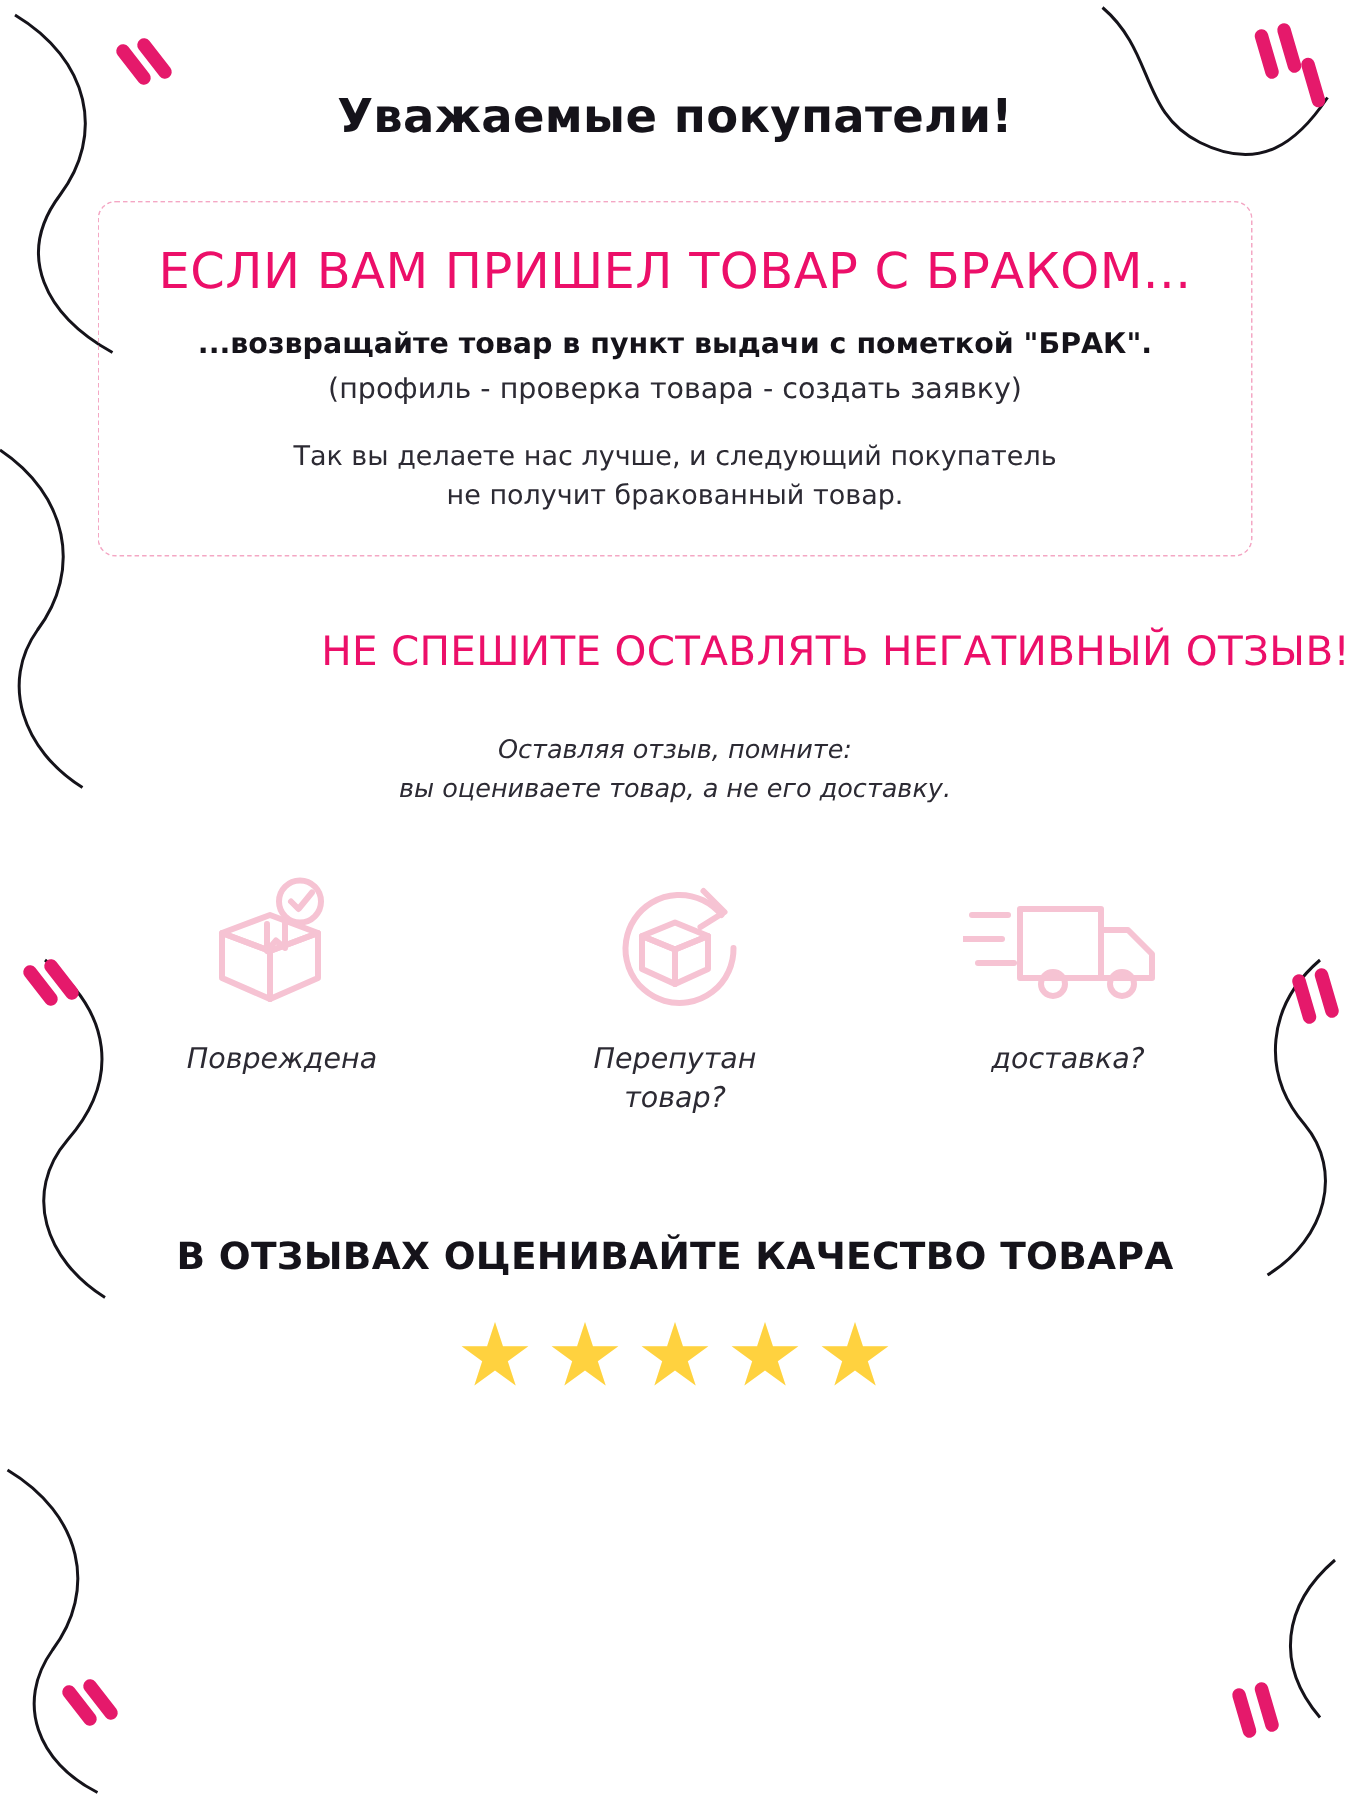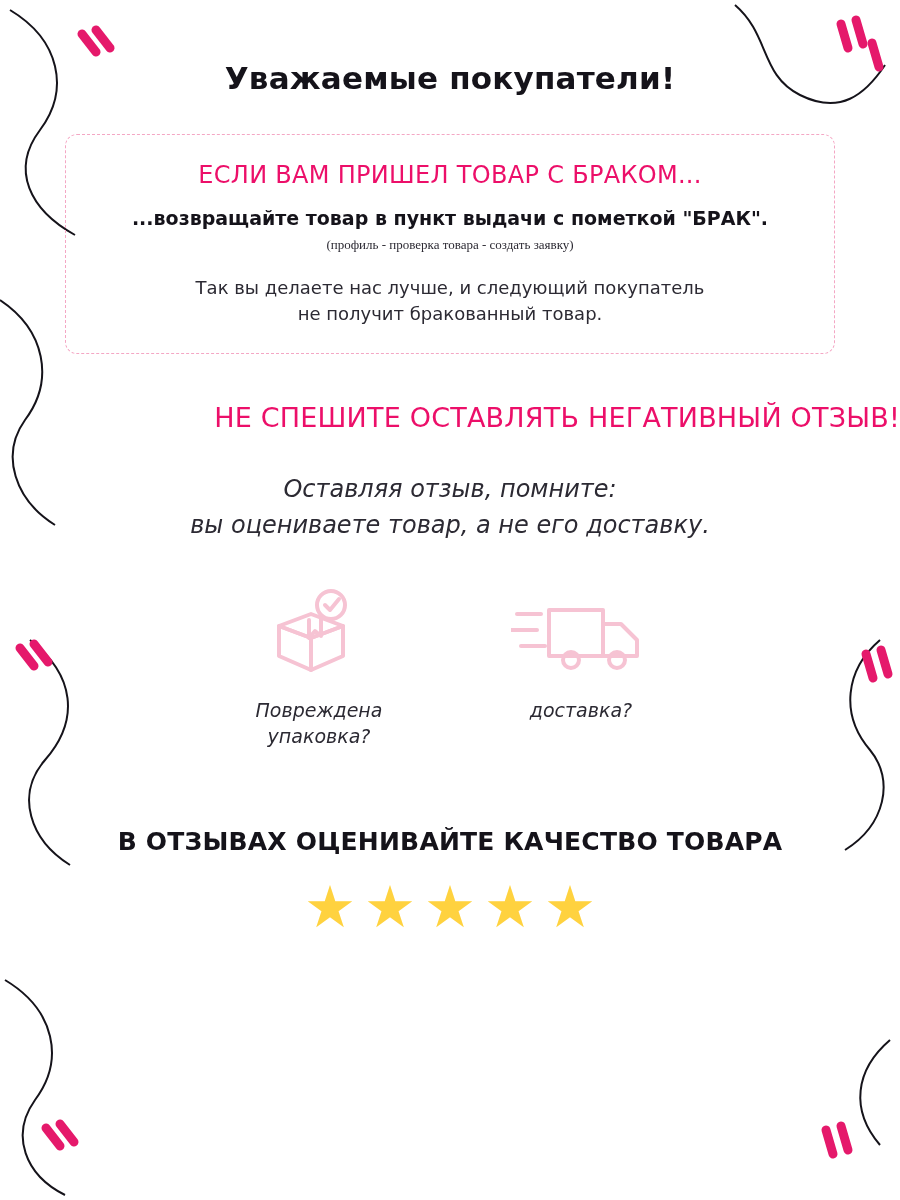--- a/index.html
+++ b/index.html
@@ -48,37 +48,36 @@
 
   .defect-box {
     margin: 38px 65px 0 65px;
     border: 1.6px dashed #f4a7c4;
     border-radius: 12px;
     padding: 26px 20px 26px 20px;
     text-align: center;
   }
   .defect-heading {
     color: #ec0f69;
-    font-size: 24px;
+    font-size: 33px;
     font-weight: 500;
     letter-spacing: 0.3px;
     margin-bottom: 18px;
   }
   .defect-line-bold {
     color: #15131a;
     font-size: 19px;
     font-weight: bold;
     margin-bottom: 8px;
   }
   .defect-line-sub {
     color: #2c2a33;
-    font-size: 13px;
+    font-size: 19px;
     font-weight: 400;
     margin-bottom: 22px;
-    font-family: Liberation Serif, serif;
   }
   .defect-line-small {
     color: #2c2a33;
     font-size: 18px;
     font-weight: 400;
     line-height: 1.45;
     text-align: center;
   }
 
   .warn-heading {
@@ -99,21 +98,21 @@
     line-height: 1.45;
   }
   .problem-block .accent {
     color: #ec0f69;
   }
 
   .remind-block {
     text-align: center;
     margin: 30px 0 0 0;
     color: #2c2a33;
-    font-size: 24px;
+    font-size: 17px;
     font-style: italic;
     line-height: 1.5;
   }
 
   .icons-row {
     display: flex;
     justify-content: center;
     gap: 72px;
     margin: 45px 0 0 0;
   }
@@ -227,24 +226,40 @@
               <path d="M66 17 l5 5 l9 -11"></path>
               <path d="M20 38 l32 -12 l32 12 l-32 12 z"></path>
               <path d="M20 38 v30 l32 14 v-32 z"></path>
               <path d="M84 38 v30 l-32 14 v-32 z"></path>
               <path d="M62 30 l0 18 l-6 -5 l-6 7 l0 -18"></path>
             </g>
           </svg>
         </div>
         <div class="icon-caption">
           <div>Повреждена</div>
-          <div>упаковка?</div>
         </div>
       </div>
 
+      <div class="icon-item">
+        <div class="icon-art">
+          <svg width="110" height="92" viewBox="0 0 110 92" fill="none" xmlns="http://www.w3.org/2000/svg">
+            <g stroke="#f6c3d3" stroke-width="4" fill="none" stroke-linecap="round" stroke-linejoin="round">
+              <path d="M86 26 a36 36 0 1 0 8 22"></path>
+              <path d="M74 10 l14 14 l-16 10"></path>
+              <path d="M33 40 l22 -9 l22 9 l-22 9 z"></path>
+              <path d="M33 40 v22 l22 10 v-23 z"></path>
+              <path d="M77 40 v22 l-22 10 v-23 z"></path>
+            </g>
+          </svg>
+        </div>
+        <div class="icon-caption">
+          <div>Перепутан</div>
+          <div>товар?</div>
+        </div>
+      </div>
 
       <div class="icon-item">
         <div class="icon-art">
           <svg width="140" height="92" viewBox="0 0 140 92" fill="none" xmlns="http://www.w3.org/2000/svg">
             <g stroke="#f6c3d3" stroke-width="4" fill="none" stroke-linecap="round" stroke-linejoin="round">
               <line x1="6" y1="26" x2="30" y2="26"></line>
               <line x1="0" y1="42" x2="26" y2="42"></line>
               <line x1="10" y1="58" x2="34" y2="58"></line>
               <path d="M38 22 h54 v46 h-54 z"></path>
               <path d="M92 36 h18 l16 16 v16 h-34 z"></path>

